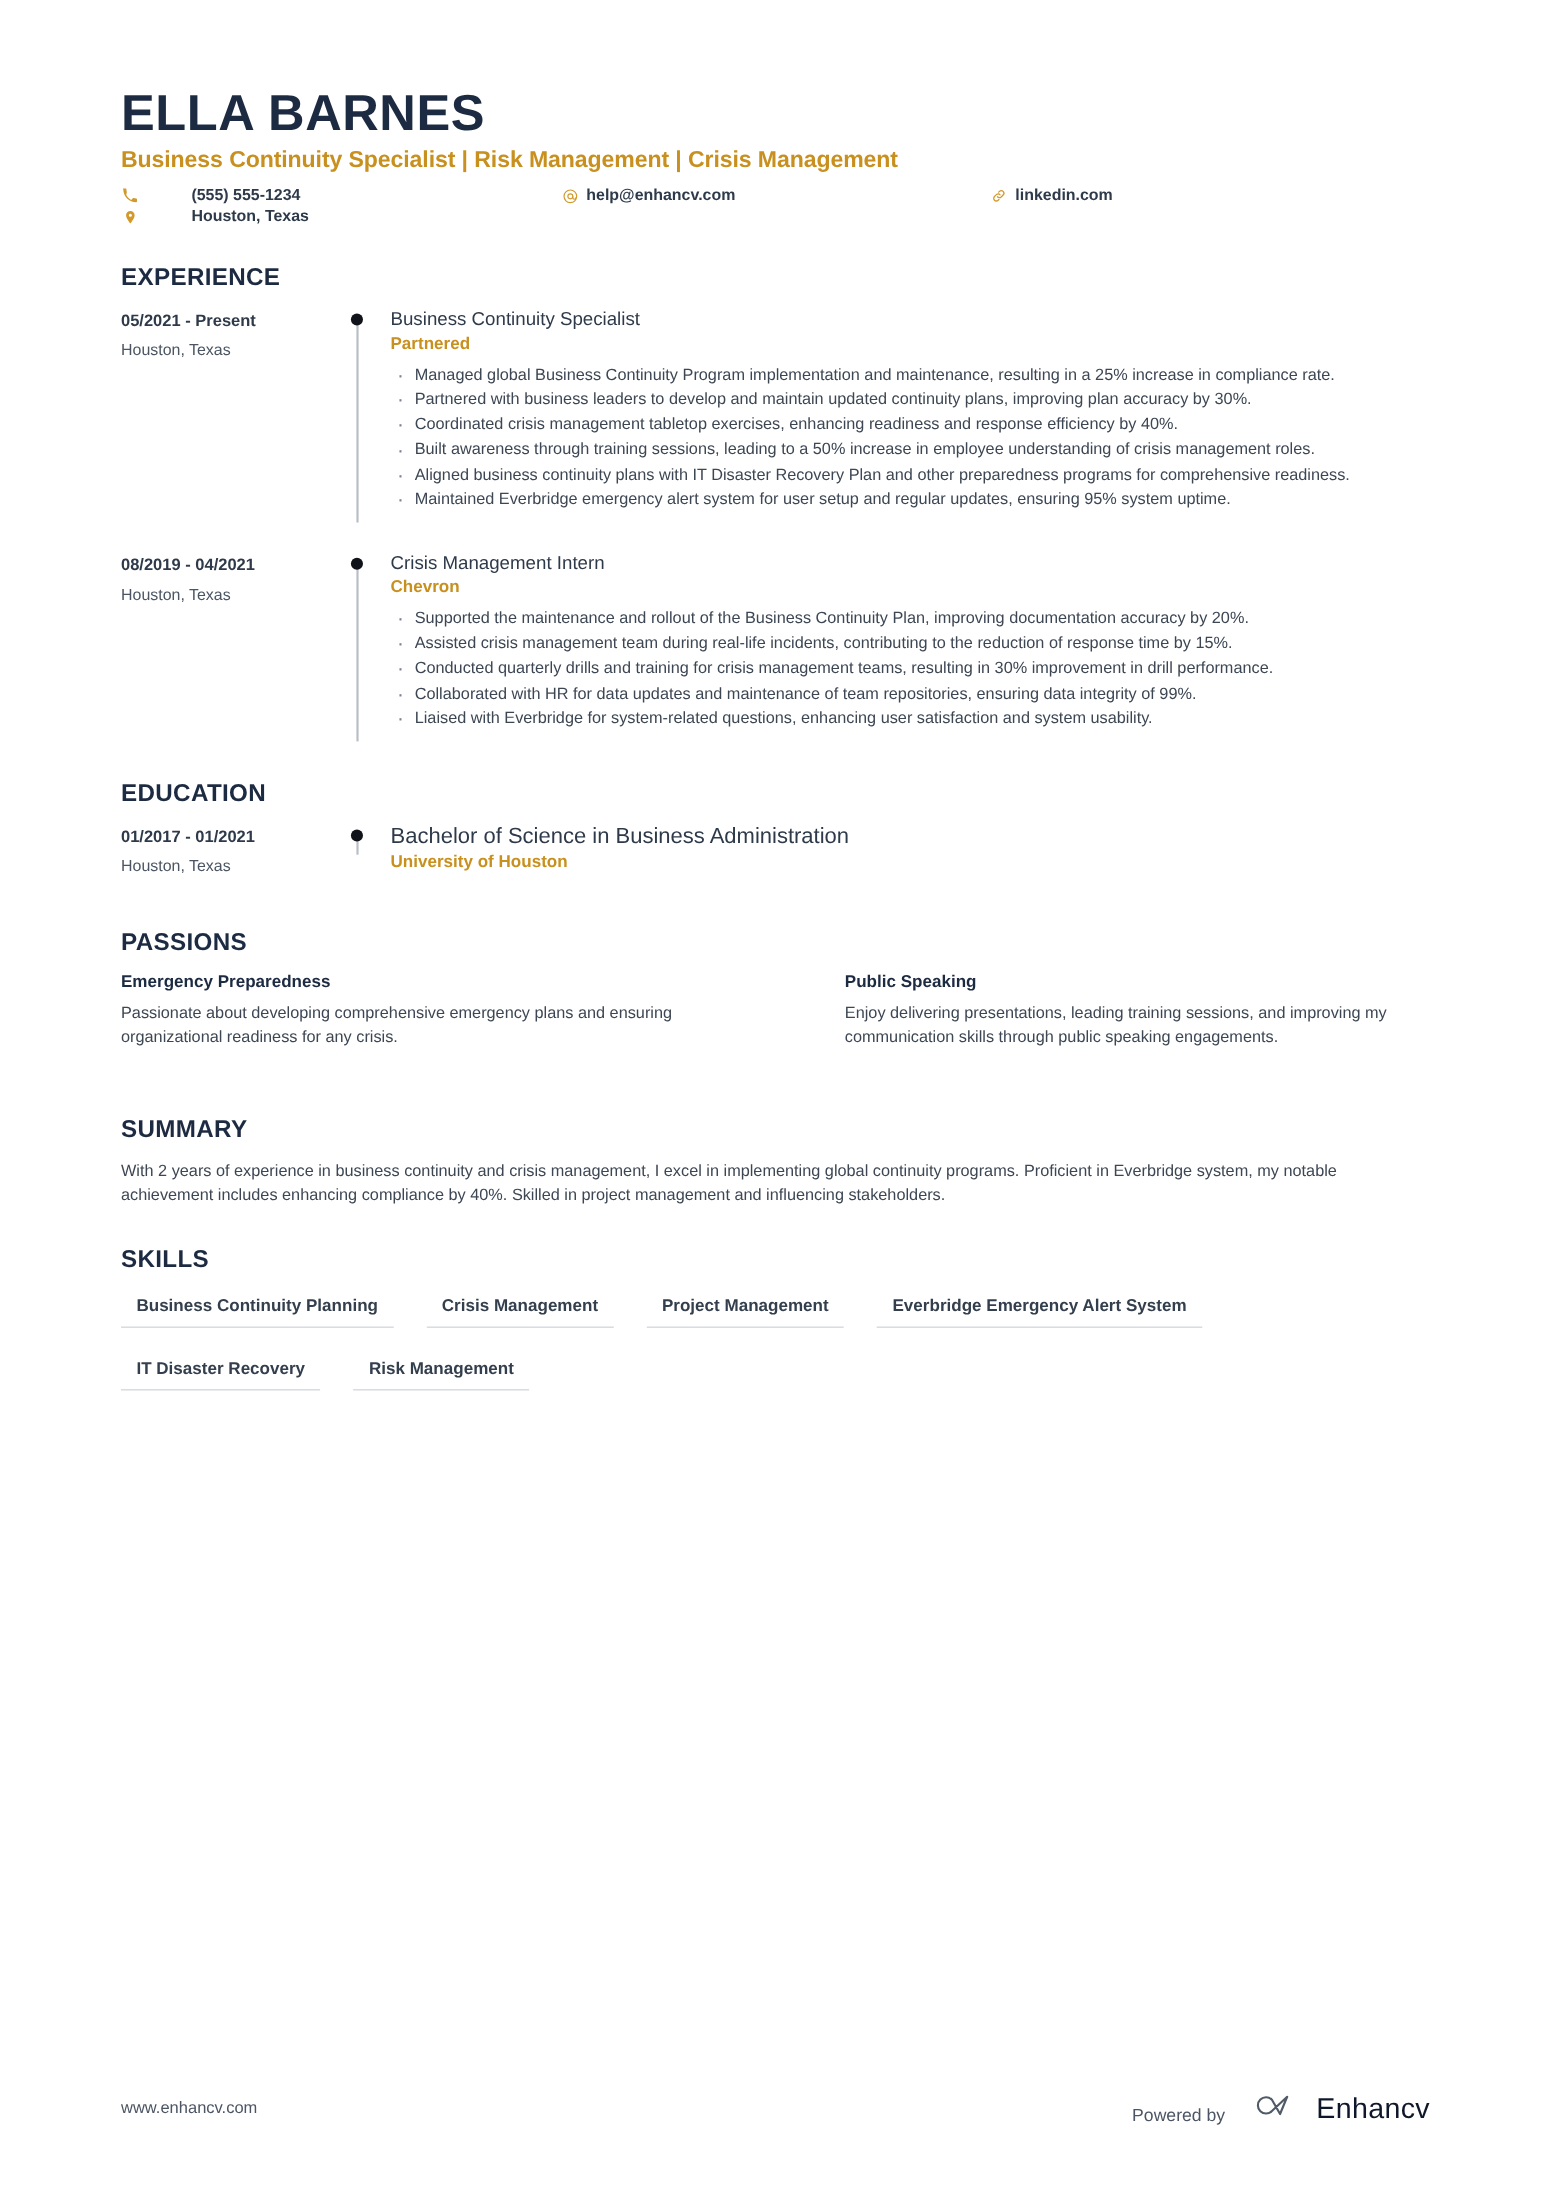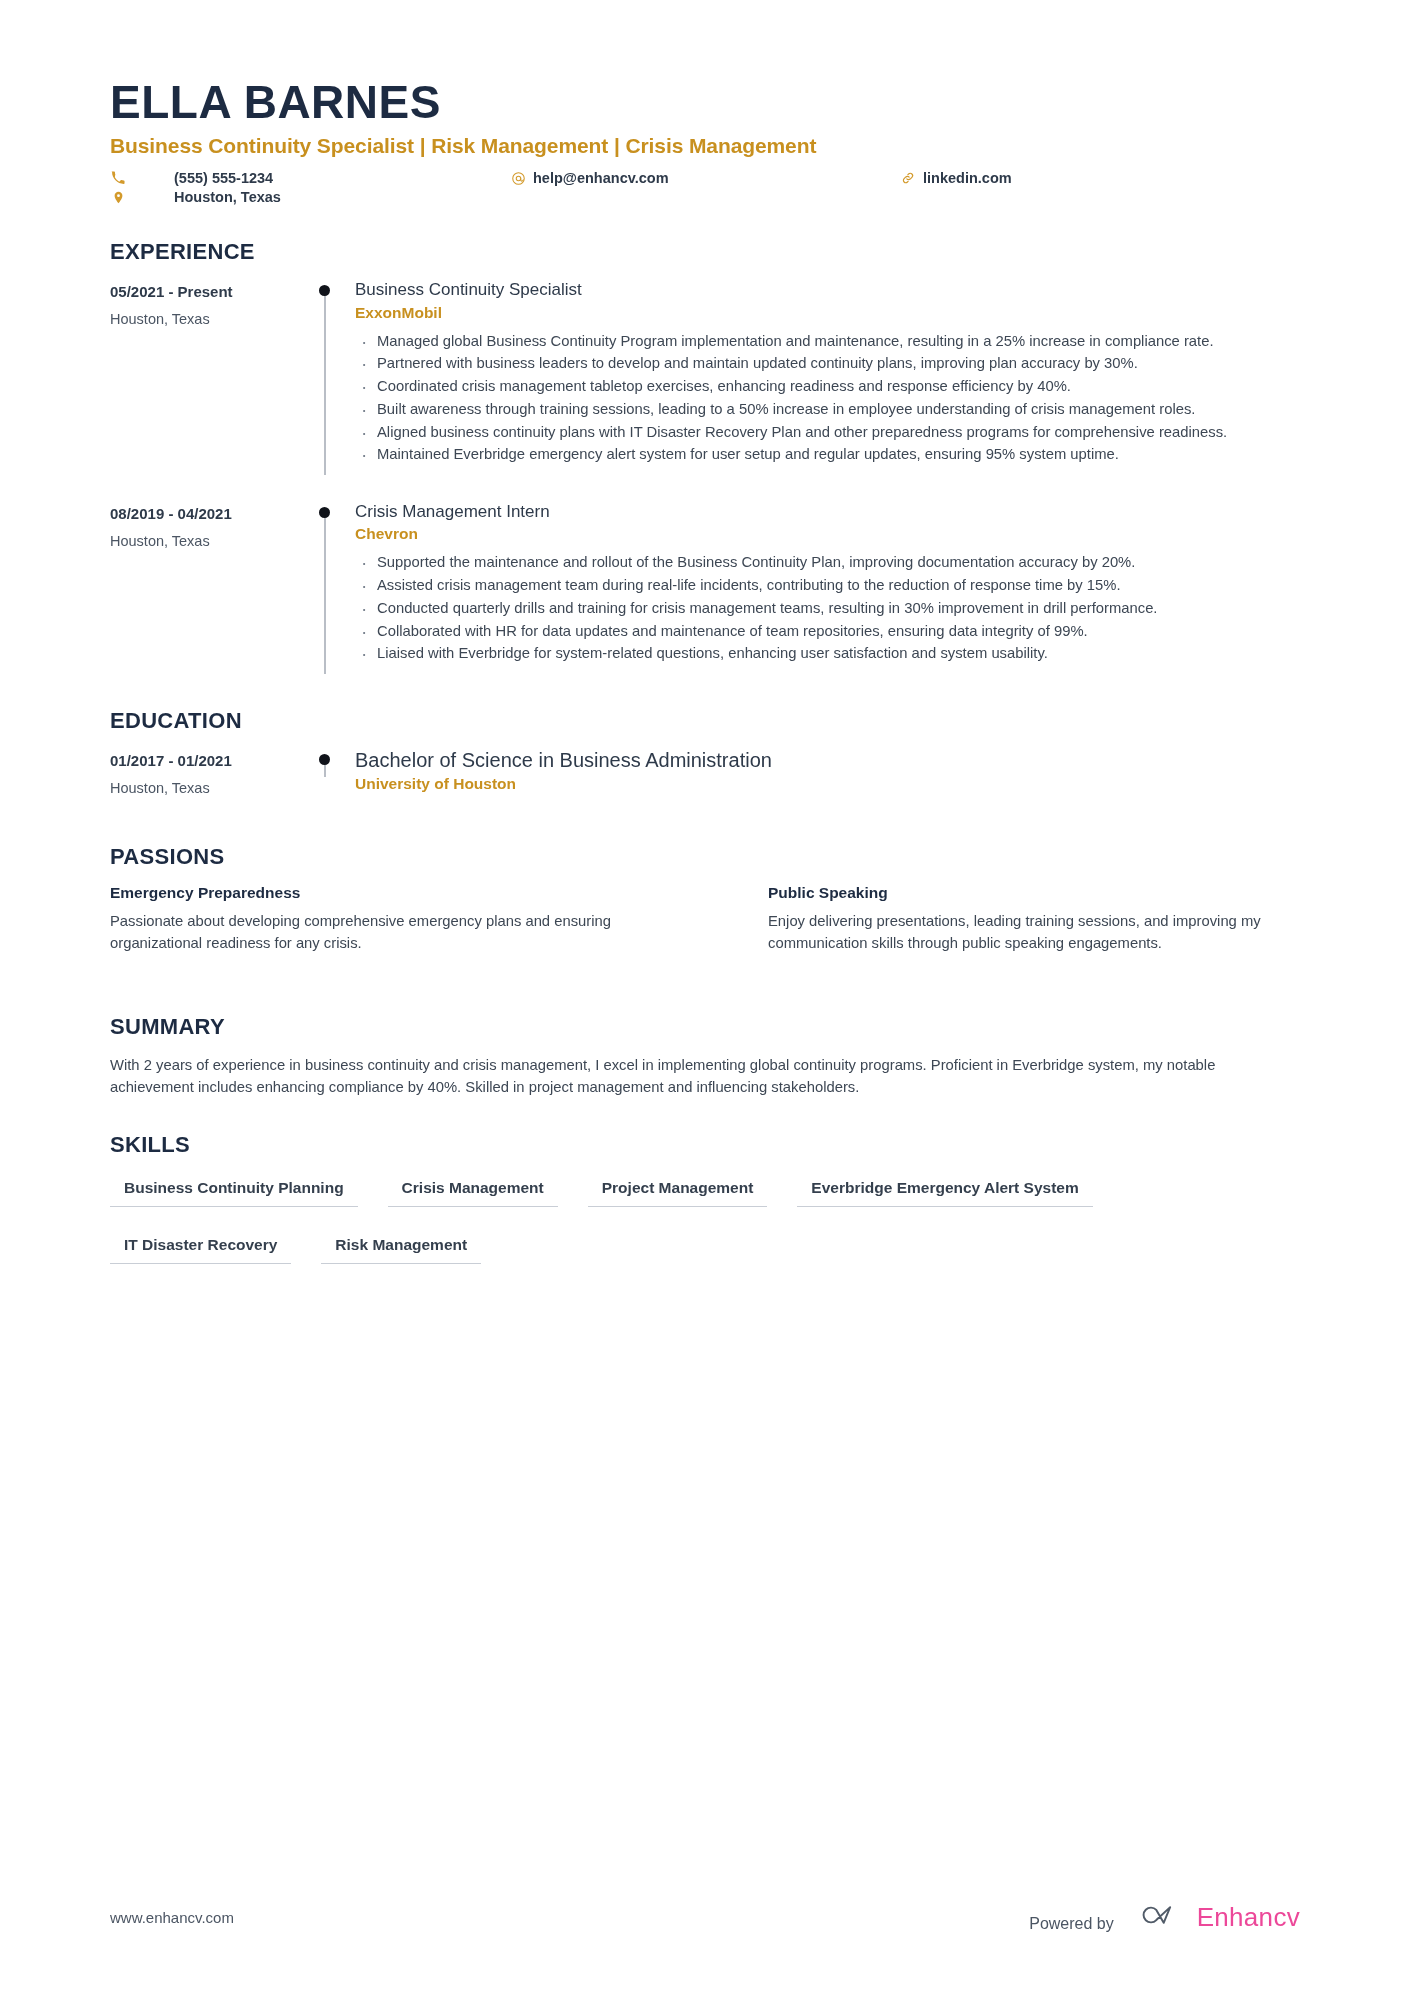--- a/index.html
+++ b/index.html
@@ -223,21 +223,21 @@
     font-size: 16px;
     color: #4b5563;
   }
   .brand {
     display: flex;
     align-items: center;
     gap: 13px;
   }
   .brand-name {
     font-size: 26px;
-    color: #ec4899;
+    color: #0f172a;
     letter-spacing: 0.3px;
   }
 </style>
 </head>
 <body>
 
 <div class="page">
 
   <div>
     <div class="name">ELLA BARNES</div>
@@ -292,21 +292,21 @@
       <div class="entry-left">
         <div class="entry-date">05/2021 - Present</div>
         <div class="entry-loc">Houston, Texas</div>
       </div>
       <div class="entry-rail">
         <div class="rail-line"></div>
         <div class="rail-dot"></div>
       </div>
       <div class="entry-body">
         <div class="entry-role">Business Continuity Specialist</div>
-        <div class="entry-org">ExxonMobil</div>
+        <div class="entry-org">Partnered</div>
         <ul class="bullets">
           <li>Managed global Business Continuity Program implementation and maintenance, resulting in a 25% increase in compliance rate.</li>
           <li>Partnered with business leaders to develop and maintain updated continuity plans, improving plan accuracy by 30%.</li>
           <li>Coordinated crisis management tabletop exercises, enhancing readiness and response efficiency by 40%.</li>
           <li>Built awareness through training sessions, leading to a 50% increase in employee understanding of crisis management roles.</li>
           <li>Aligned business continuity plans with IT Disaster Recovery Plan and other preparedness programs for comprehensive readiness.</li>
           <li>Maintained Everbridge emergency alert system for user setup and regular updates, ensuring 95% system uptime.</li>
         </ul>
       </div>
     </div>

